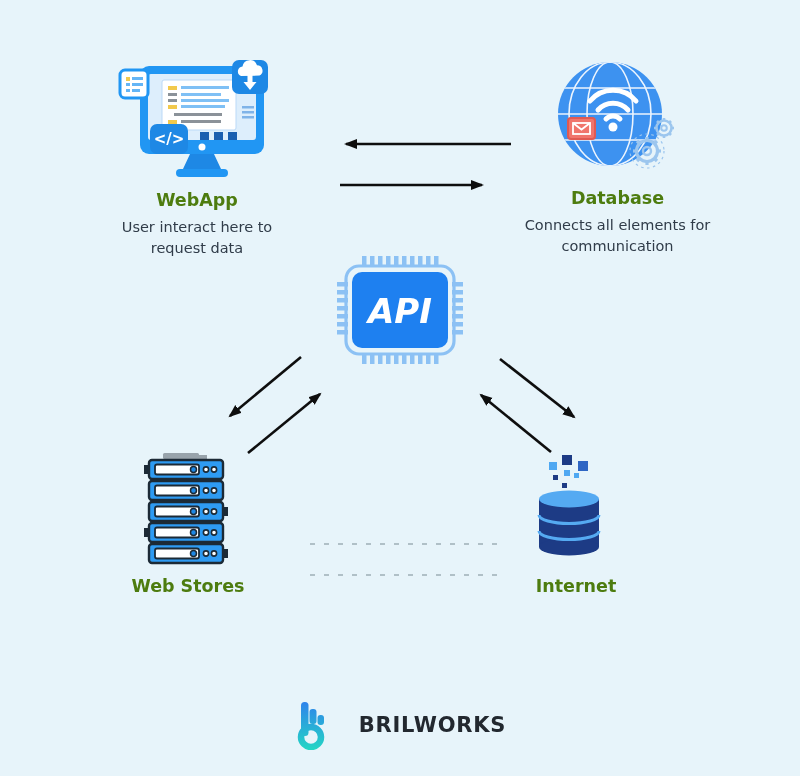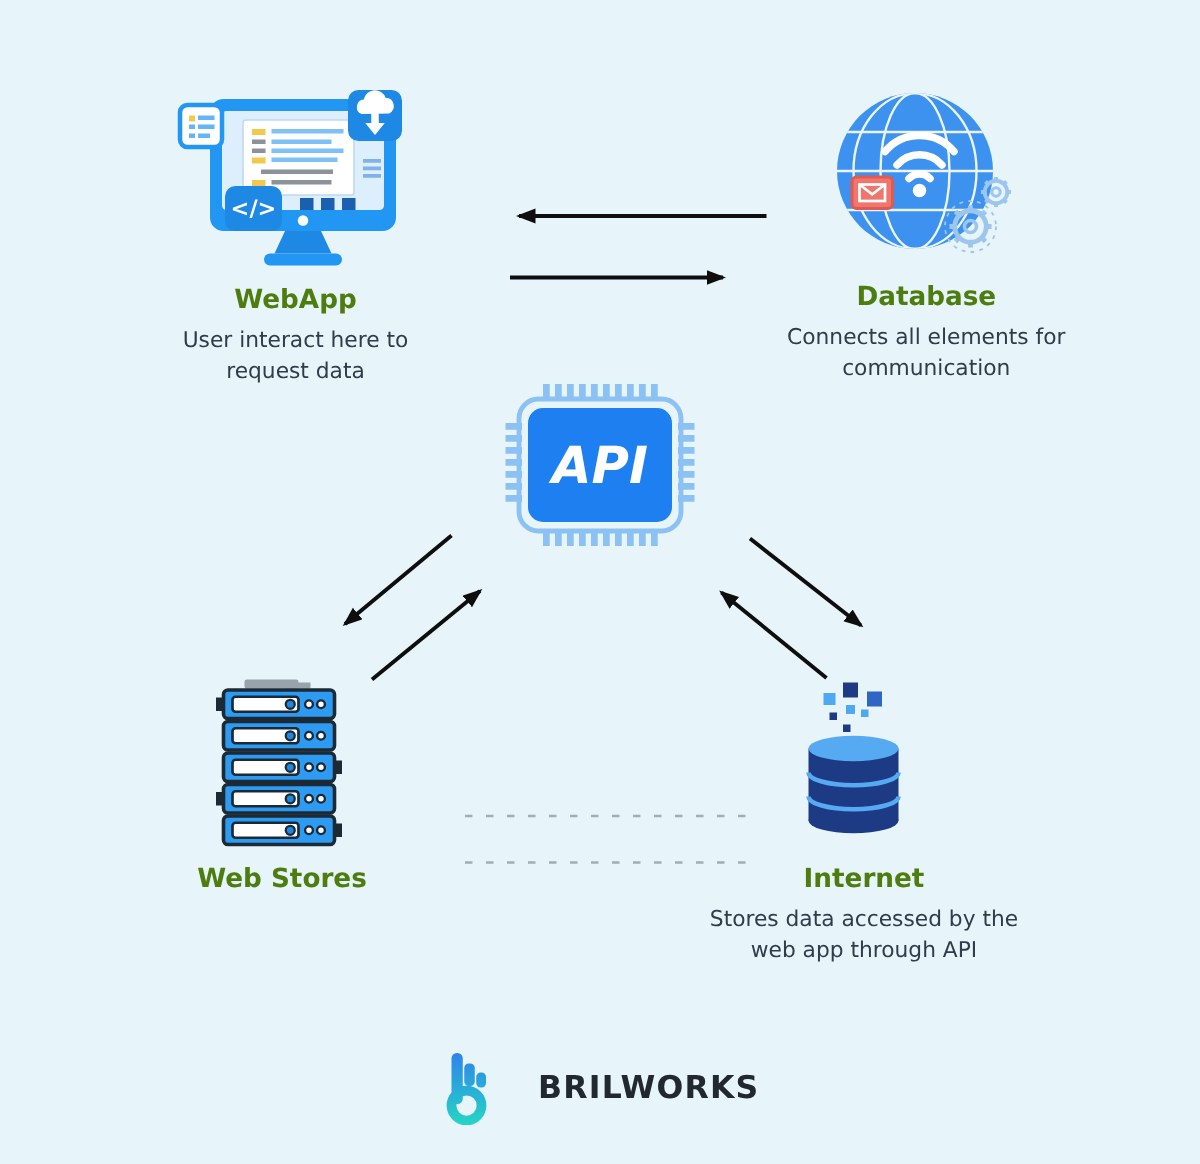--- a/index.html
+++ b/index.html
@@ -253,21 +253,20 @@
           <rect x="31" y="31" width="5" height="5" fill="#1D3B85"></rect>
         </g>
         <rect x="8" y="47" width="60" height="48" fill="#1D3B85"></rect>
         <ellipse cx="38" cy="95" rx="30" ry="8.5" fill="#1D3B85"></ellipse>
         <path d="M8,63 a30,8.5 0 0 0 60,0" fill="none" stroke="#55AAF2" stroke-width="3"></path>
         <path d="M8,79 a30,8.5 0 0 0 60,0" fill="none" stroke="#55AAF2" stroke-width="3"></path>
         <ellipse cx="38" cy="47" rx="30" ry="8.5" fill="#55AAF2"></ellipse>
       </svg>
     </div>
     <div class="node-title">Internet</div>
-    <div class="node-desc">Stores data accessed by the web app through API</div>
   </div>
 
   <svg class="arrows-layer">
     <defs>
       <marker id="ah" markerWidth="14" markerHeight="12" refX="11" refY="5" orient="auto" markerUnits="userSpaceOnUse">
         <path d="M0,0 L13,5 L0,10 z" fill="#0E0E0E"></path>
       </marker>
     </defs>
     <g stroke="#0E0E0E" stroke-width="2.6" fill="none">
       <line x1="511" y1="144" x2="346" y2="144" marker-end="url(#ah)"></line>

